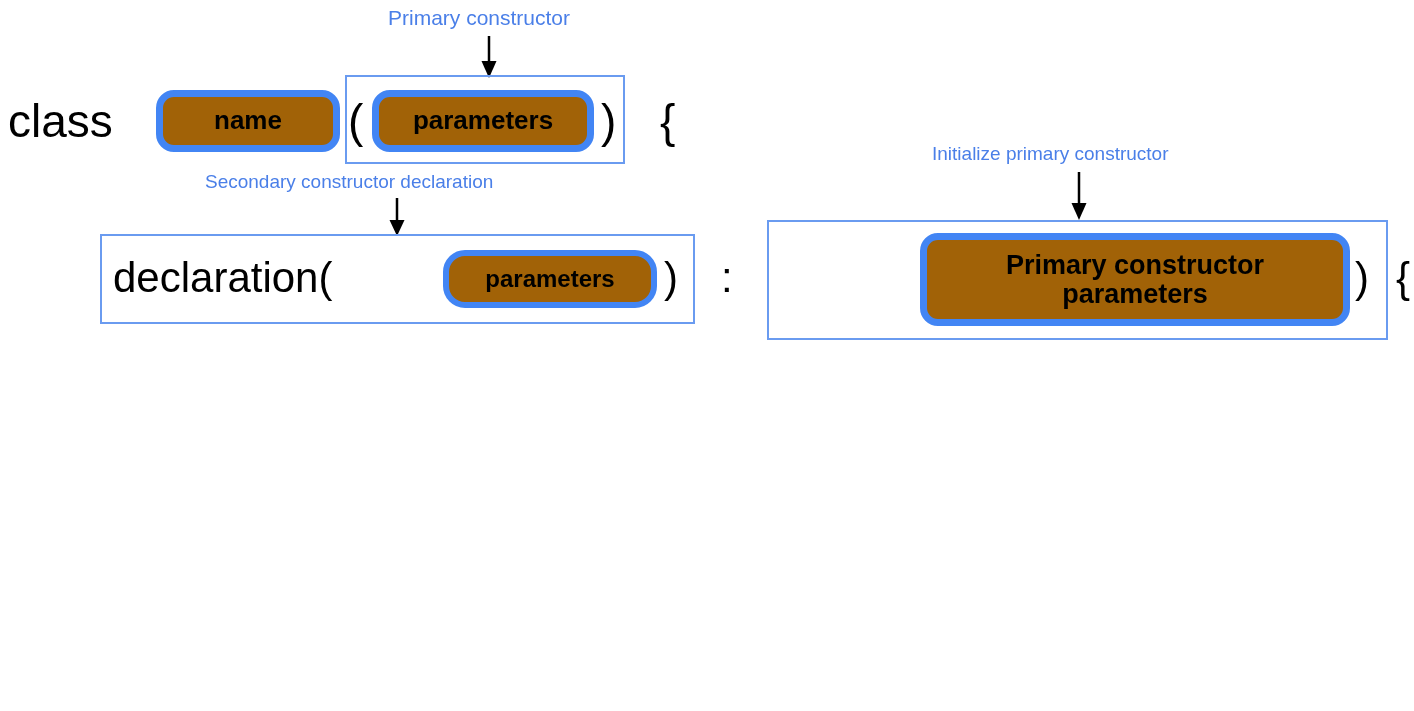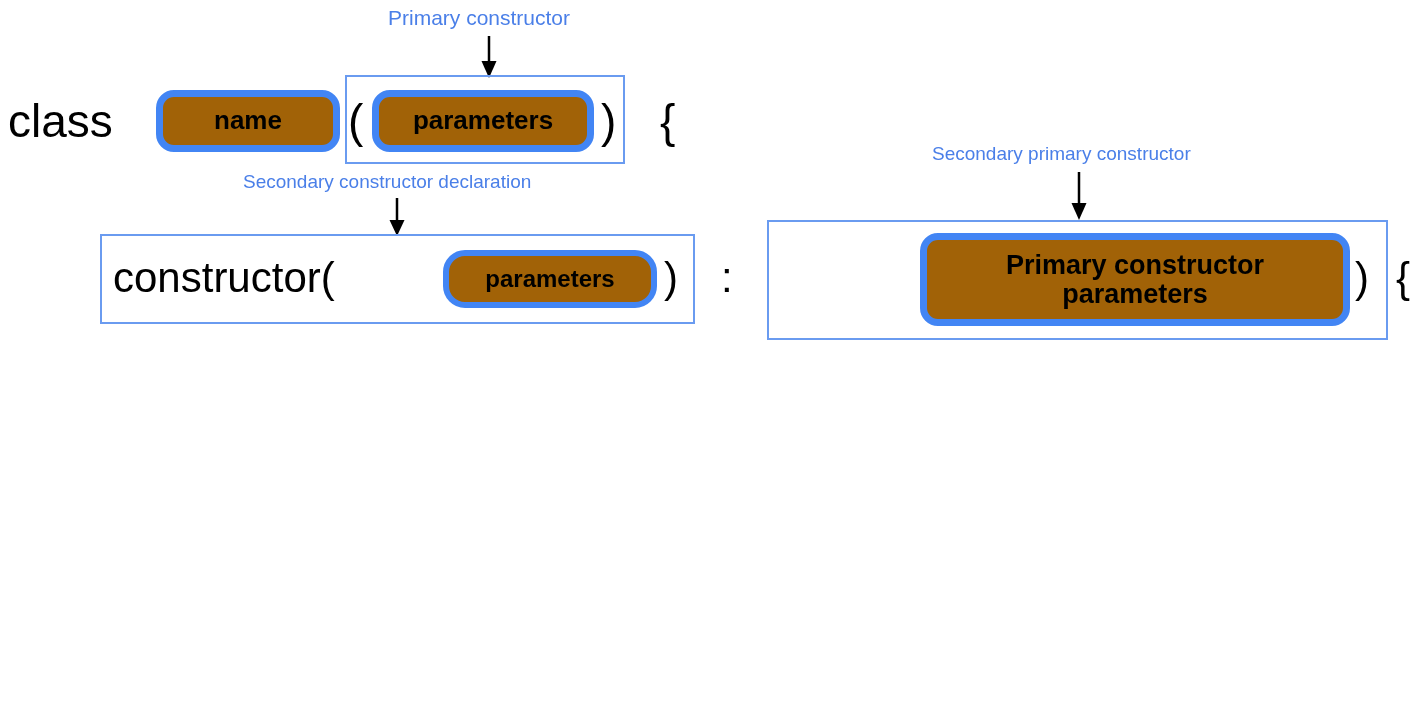--- a/index.html
+++ b/index.html
@@ -92,37 +92,37 @@
   <div class="round-box" style="left:156px; top:90px; width:184px; height:62px; font-size:26px;">name</div>
 
   <div class="code" style="left:348px; top:98px; font-size:46px;">(</div>
 
   <div class="round-box" style="left:372px; top:90px; width:222px; height:62px; font-size:26px;">parameters</div>
 
   <div class="code" style="left:601px; top:98px; font-size:46px;">)</div>
 
   <div class="code" style="left:660px; top:98px; font-size:46px;">{</div>
 
-  <div class="annot" style="left:205px; top:172px; font-size:19px; color:#4a7fe8;margin-left:38px;">Secondary constructor declaration</div>
+  <div class="annot" style="left:205px; top:172px; font-size:19px; color:#4a7fe8;">Secondary constructor declaration</div>
 
   <svg class="arrow" style="left:384px; top:198px;" width="26" height="38" viewBox="0 0 26 38">
     <line x1="13" y1="0" x2="13" y2="27" stroke="#000000" stroke-width="2.5"></line>
     <polygon points="13,38 5.5,22 20.5,22" fill="#000000"></polygon>
   </svg>
 
-  <div class="annot" style="left:932px; top:144px; font-size:19px; color:#4a7fe8;">Secondary primary constructor</div>
+  <div class="annot" style="left:932px; top:144px; font-size:19px; color:#4a7fe8;">Initialize primary constructor</div>
 
   <svg class="arrow" style="left:1066px; top:172px;" width="26" height="48" viewBox="0 0 26 48">
     <line x1="13" y1="0" x2="13" y2="36" stroke="#000000" stroke-width="2.5"></line>
     <polygon points="13,48 5.5,31 20.5,31" fill="#000000"></polygon>
   </svg>
 
   <div class="thin-rect" style="left:100px; top:234px; width:595px; height:90px;"></div>
 
-  <div class="code" style="left:113px; top:257px; font-size:42px;">constructor(</div>
+  <div class="code" style="left:113px; top:257px; font-size:42px;">declaration(</div>
 
   <div class="round-box soft" style="left:443px; top:250px; width:214px; height:58px; font-size:24px;">parameters</div>
 
   <div class="code" style="left:664px; top:257px; font-size:42px;">)</div>
 
   <div class="code" style="left:721px; top:257px; font-size:42px;">:</div>
 
   <div class="thin-rect" style="left:767px; top:220px; width:621px; height:120px;"></div>
 
 

